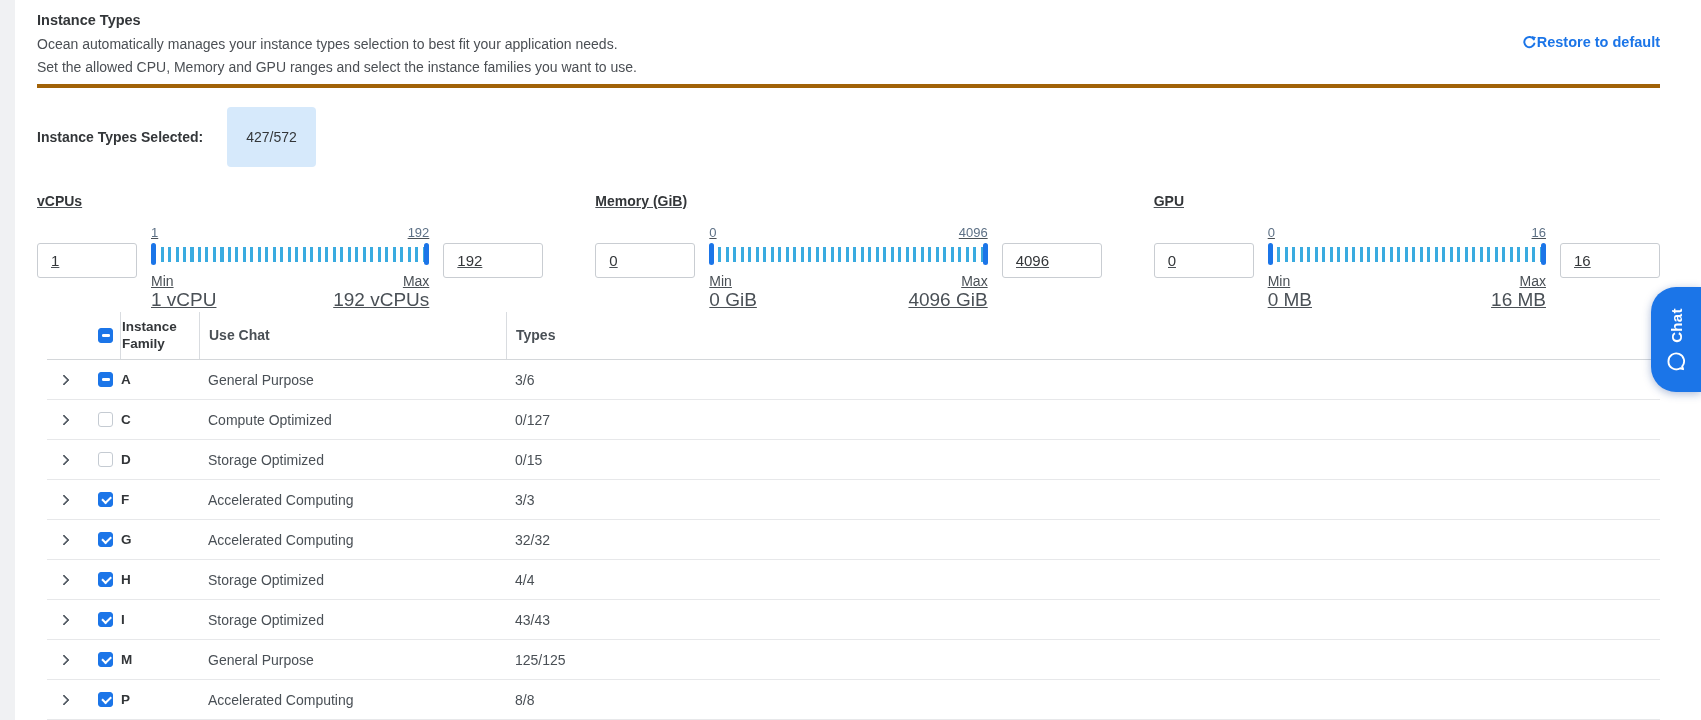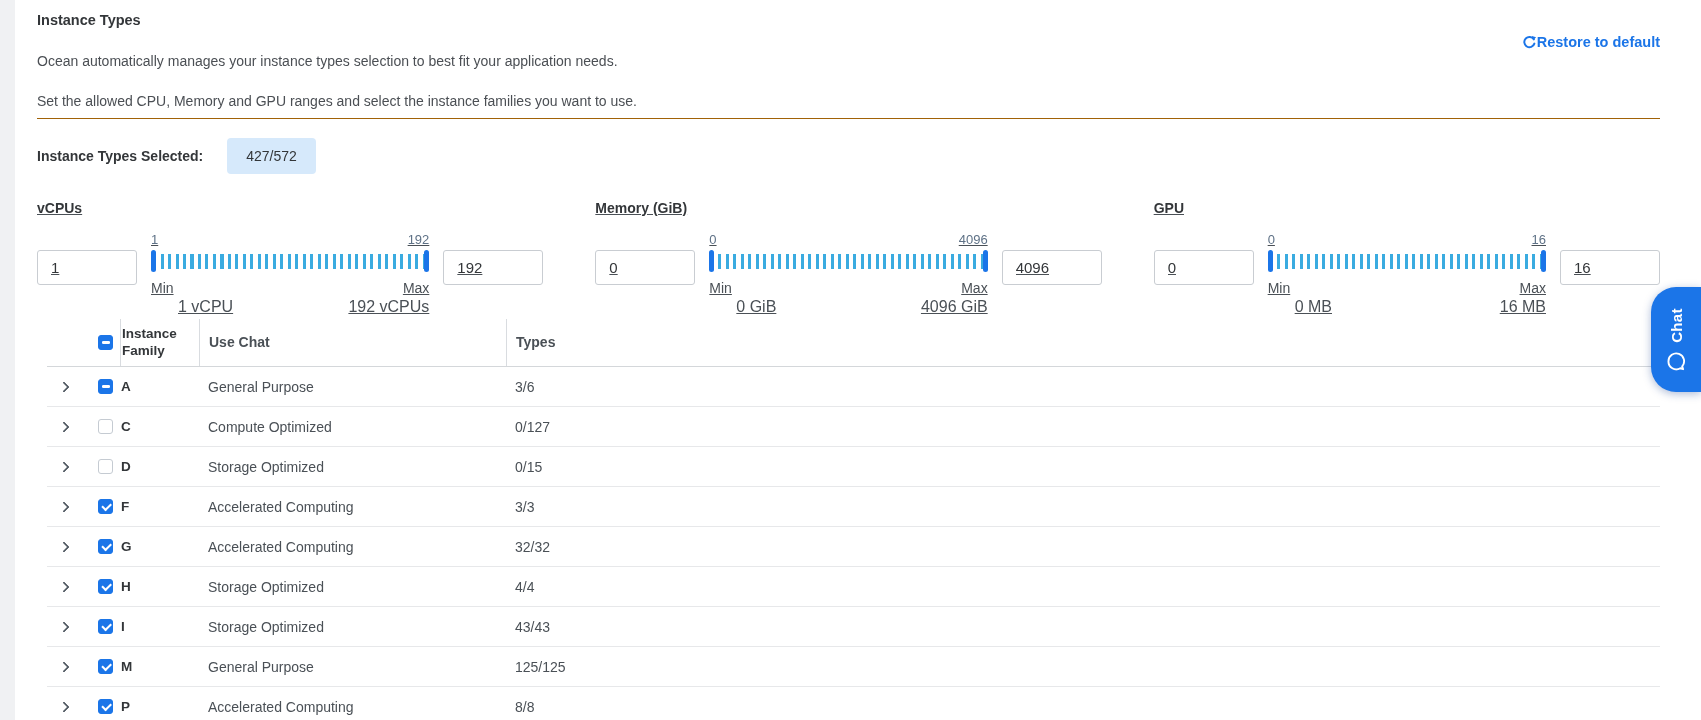--- a/index.html
+++ b/index.html
@@ -15,53 +15,53 @@
     width:1701px;height:720px;position:relative;overflow:hidden;
     background:#ffffff;
     font-family:"Liberation Sans","DejaVu Sans",sans-serif;
     color:var(--text-body);
   }
   .edge-strip{position:absolute;left:0;top:0;bottom:0;width:15px;background:#f0f1f3;}
   .content{margin-left:15px;padding:10px 41px 0 22px;}
 
   
   .hdr{display:flex;justify-content:space-between;align-items:flex-start;
-       border-bottom:1px solid #a16207;padding-bottom:8px;}
+       border-bottom:4px solid #a16207;padding-bottom:8px;}
   .hdr-title{font-size:14.5px;font-weight:700;color:var(--text-dark);line-height:20px;}
-  .hdr-desc{font-size:14px;color:#4b4f54;line-height:18px;margin-top:22px;}
+  .hdr-desc{font-size:14px;color:#4b4f54;line-height:18px;margin-top:5px;}
   .restore{display:flex;align-items:center;margin-top:24px;cursor:pointer;
            color:var(--accent);font-size:14.5px;font-weight:700;text-decoration:none;white-space:nowrap;}
   .restore-icon svg{display:block;width:15px;height:15px;}
 
   
   .sel-row{display:flex;align-items:center;margin-top:19px;}
   .sel-label{font-size:14px;font-weight:700;color:var(--text-dark);}
   .sel-badge{margin-left:24px;background:var(--badge-bg);border-radius:4px;
-             padding:10px 19px;font-size:14px;color:var(--text-dark);}
+             padding:22px 19px;font-size:14px;color:var(--text-dark);}
 
   
   .sliders-row{display:flex;gap:52px;margin-top:26px;}
   .slider-section{flex:1 1 0;text-decoration:underline;}
   .s-label{font-size:14px;font-weight:700;color:var(--text-dark);}
   .s-row{display:flex;align-items:flex-start;margin-top:16px;}
   .s-input{width:100px;height:35px;margin-top:18px;flex:none;
            border:1px solid #c9cdd2;border-radius:3px;padding:0 0 0 13px;
            font-family:inherit;font-size:15px;color:var(--text-dark);outline:none;background:#fff;}
   .s-mid{flex:1 1 auto;margin:0 14px;}
   .s-toplabels{display:flex;justify-content:space-between;height:16px;margin-bottom:2px;
                font-size:13px;color:#5e7186;}
   .s-track{position:relative;height:22px;cursor:pointer;}
   .ticks{position:absolute;left:2px;right:2px;top:4px;height:15px;
     background-image:repeating-linear-gradient(to right,var(--tick) 0,var(--tick) 3px,transparent 3px,transparent 7.5px);}
   .handle{position:absolute;top:0;width:5px;height:22px;border-radius:2.5px;background:var(--accent);}
   .handle.min{left:0;} .handle.max{right:0;}
   .s-bottom{display:flex;justify-content:space-between;margin-top:8px;}
   .s-maxblock{text-align:right;}
   .s-minmax{font-size:14px;color:var(--text-body);line-height:17px;}
-  .s-sub{font-size:16px;color:var(--text-body);line-height:17px;margin-top:1px;margin-left:27px;}
+  .s-sub{font-size:19px;color:var(--text-body);line-height:17px;margin-top:1px;}
 
   
   .itable{margin-left:10px;margin-top:4px;}
   .thead{display:flex;align-items:center;height:48px;border-bottom:1px solid #d4d7da;}
   .trow{display:flex;align-items:center;height:40px;border-bottom:1px solid #e7e8ea;background:#fff;}
   .c-chev{width:44px;flex:none;display:flex;align-items:center;}
   .c-cb{width:29px;flex:none;display:flex;align-items:center;justify-content:center;}
   .c-family{width:79px;flex:none;padding-left:1px;}
   .c-usecase{width:307px;flex:none;padding-left:9px;}
   .c-types{flex:1 1 auto;padding-left:9px;}

